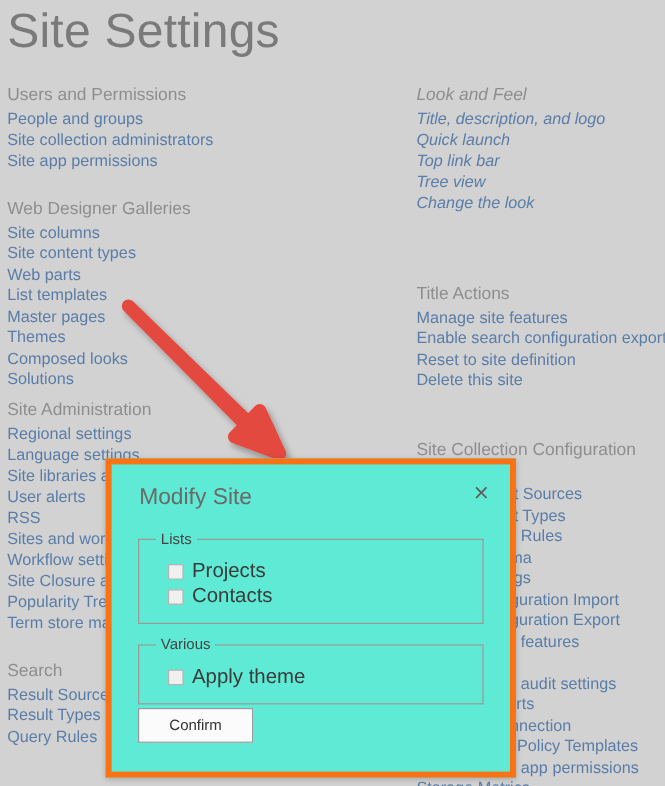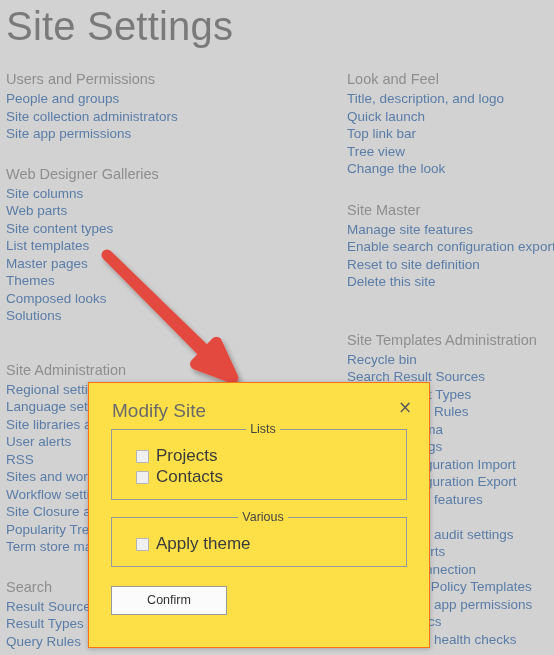--- a/index.html
+++ b/index.html
@@ -56,43 +56,43 @@
     font-size: 13.5px;
     color: #5a7da8;
     line-height: 17.5px;
     white-space: nowrap;
     cursor: pointer;
     text-decoration: none;
   }
 
   
   .g-users      { margin-bottom: 22px; }
-  .g-galleries  { margin-bottom: 36px; }
+  .g-galleries  { margin-bottom: 8px; }
   .g-siteadmin  { margin-bottom: 22px; }
-  .g-lookfeel   { margin-bottom: 23px; }
+  .g-lookfeel   { margin-bottom: 58px; font-style: italic; }
   .g-siteact    { margin-bottom: 40px; }
   .g-sca        { margin-bottom: 22px; }
 
   
   .arrow-layer {
     position: absolute;
     left: 0; top: 0;
     width: 554px; height: 655px;
     pointer-events: none;
   }
 
   
   .modal {
     position: absolute;
     left: 88px;
     top: 382px;
     width: 342px;
     height: 266px;
-    background: #fde047;
-    border: 1px solid #f97316;
+    background: #5eead4;
+    border: 5px solid #f97316;
     box-shadow: 0 1px 5px rgba(0,0,0,0.22);
     box-sizing: border-box;
   }
   .modal-title {
     position: absolute;
     left: 23px;
     top: 15px;
     font-size: 19px;
     font-weight: 400;
     color: #6a6a6a;
@@ -108,22 +108,21 @@
     font-size: 17px;
     line-height: 20px;
     text-align: center;
     color: #5a5a5a;
     cursor: pointer;
     font-family: "DejaVu Sans", sans-serif;
   }
   .modal-body {
     position: absolute;
     left: 0; right: 0;
-    top: 39px;
-    text-align: center;
+    top: 55px;
   }
   fieldset.box {
     margin: 0 22px 10px 22px;
     border: 1px solid #9a9a9a;
     padding: 8px 10px 10px 10px;
     box-sizing: border-box;
   }
   fieldset.box legend {
     font-size: 12.5px;
     color: #444;
@@ -154,21 +153,21 @@
   }
   .btn-row {
     position: absolute;
     left: 22px;
     top: 203px;
     display: flex;
     gap: 14px;
   }
   .btn {
     min-width: 66px;
-    padding: 6px 24px;
+    padding: 6px 14px;
     background: #fbfbfb;
     border: 1px solid #9a9a9a;
     font-size: 12.5px;
     color: #333;
     text-align: center;
     cursor: pointer;
     font-family: "Liberation Sans", sans-serif;
     line-height: 15px;
   }
 </style>
@@ -183,22 +182,22 @@
     <div class="group g-users">
       <div class="group-heading">Users and Permissions</div>
       <a class="link">People and groups</a>
       <a class="link">Site collection administrators</a>
       <a class="link">Site app permissions</a>
     </div>
 
     <div class="group g-galleries">
       <div class="group-heading">Web Designer Galleries</div>
       <a class="link">Site columns</a>
+      <a class="link">Site content types</a>
       <a class="link">Web parts</a>
-      <a class="link">Site content types</a>
       <a class="link">List templates</a>
       <a class="link">Master pages</a>
       <a class="link">Themes</a>
       <a class="link">Composed looks</a>
       <a class="link">Solutions</a>
     </div>
 
     <div class="group g-siteadmin">
       <div class="group-heading">Site Administration</div>
       <a class="link">Regional settings</a>
@@ -225,29 +224,29 @@
     <div class="group g-lookfeel">
       <div class="group-heading">Look and Feel</div>
       <a class="link">Title, description, and logo</a>
       <a class="link">Quick launch</a>
       <a class="link">Top link bar</a>
       <a class="link">Tree view</a>
       <a class="link">Change the look</a>
     </div>
 
     <div class="group g-siteact">
-      <div class="group-heading">Site Master</div>
+      <div class="group-heading">Title Actions</div>
       <a class="link">Manage site features</a>
       <a class="link">Enable search configuration export</a>
       <a class="link">Reset to site definition</a>
       <a class="link">Delete this site</a>
     </div>
 
     <div class="group g-sca">
-      <div class="group-heading">Site Templates Administration</div>
+      <div class="group-heading">Site Collection Configuration</div>
       <a class="link">Recycle bin</a>
       <a class="link">Search Result Sources</a>
       <a class="link">Search Result Types</a>
       <a class="link">Search Query Rules</a>
       <a class="link">Search Schema</a>
       <a class="link">Search Settings</a>
       <a class="link">Search Configuration Import</a>
       <a class="link">Search Configuration Export</a>
       <a class="link">Site collection features</a>
       <a class="link">Site hierarchy</a>

